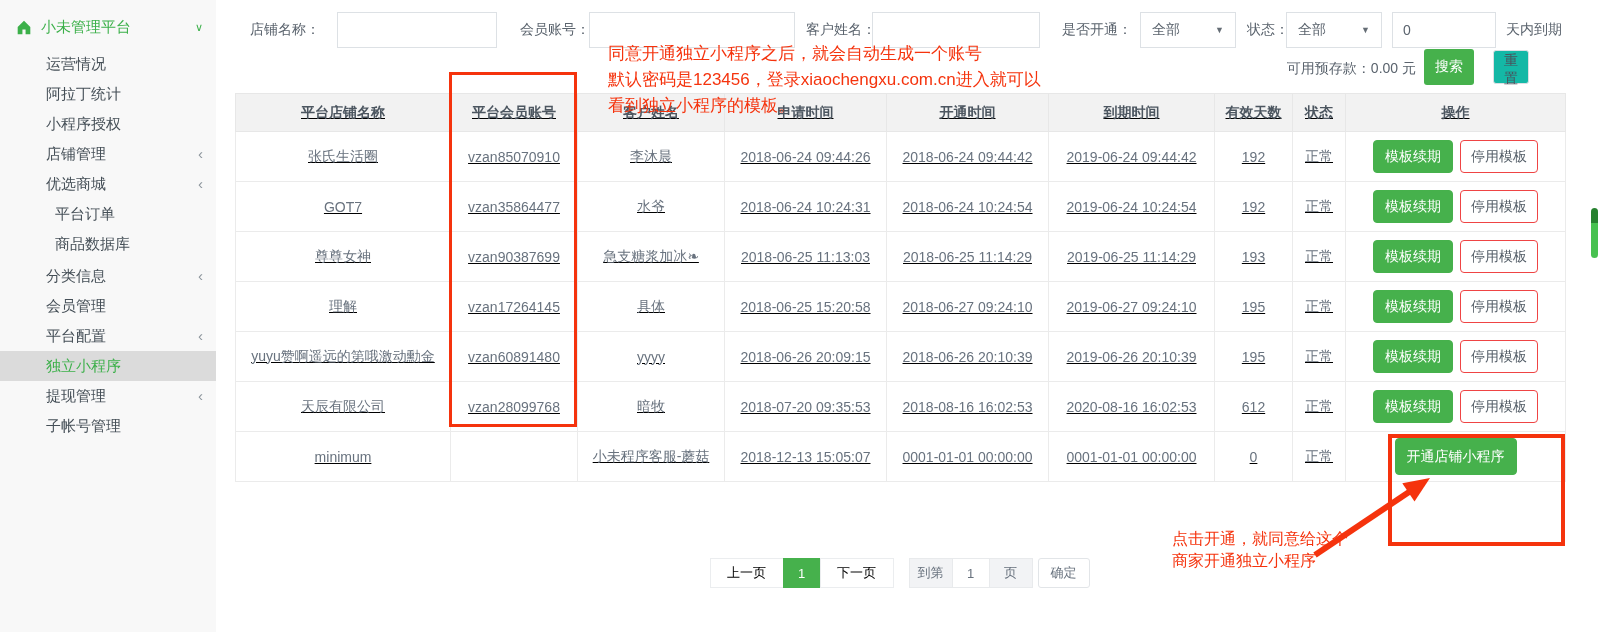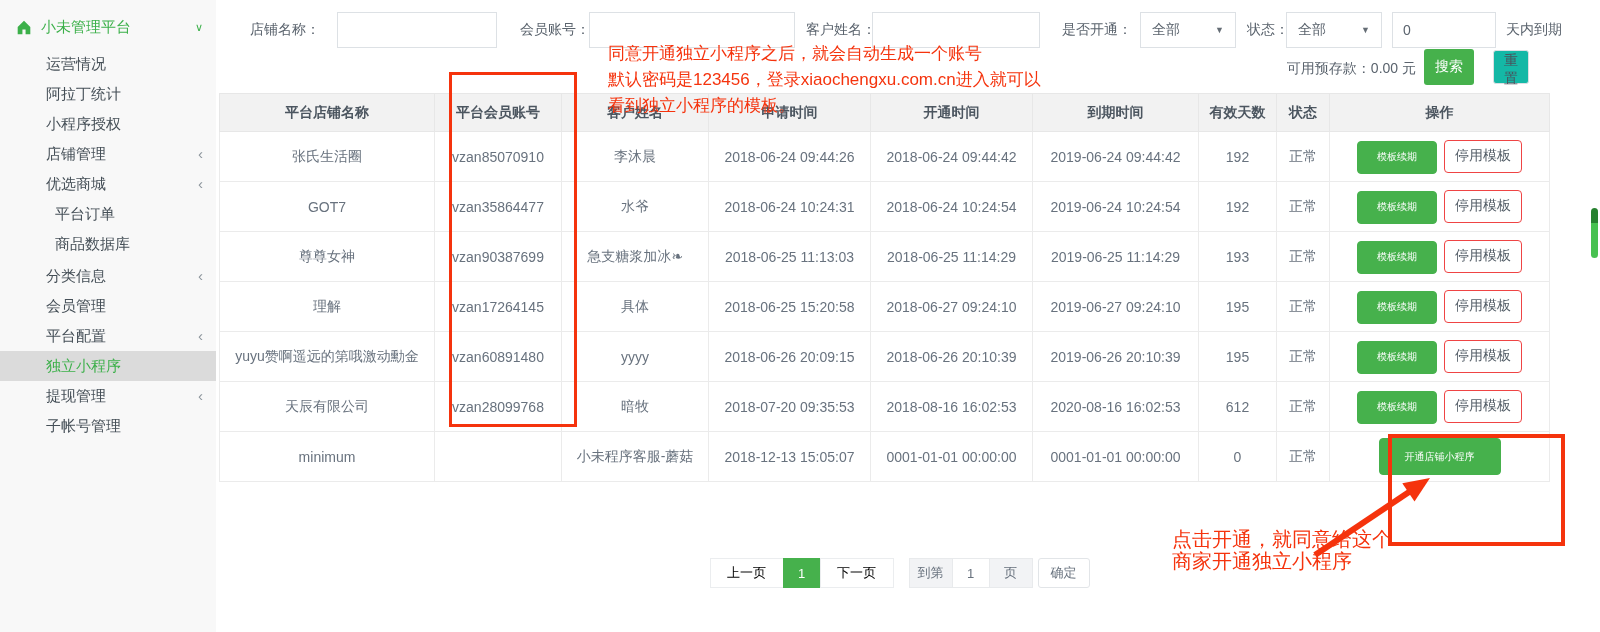--- a/index.html
+++ b/index.html
@@ -27,45 +27,45 @@
   .fselect { position:absolute; top:12px; height:36px; border:1px solid #dde1e5; background:#fff;
              display:flex; align-items:center; justify-content:space-between; padding:0 11px;
              font-size:14px; color:#5a636d; cursor:pointer; }
   .caret { font-size:9px; color:#656d75; margin-left:8px; }
   .balance { position:absolute; left:1150px; top:60px; width:266px; text-align:right; font-size:14px; color:#5a636d; }
   .btn-search { position:absolute; left:1424px; top:49px; width:50px; height:36px; background:#46b14c; color:#fff;
                 border:none; border-radius:3px; font-size:14px; cursor:pointer; }
   .btn-reset  { position:absolute; left:1493px; top:50px; width:36px; height:34px; background:#14b8a6; color:#49535d;
                 border:1px solid #dcdfe3; border-radius:3px; font-size:14px; cursor:pointer; }
   
-  .data-table { position:absolute; left:219px; top:93px; width:1330px; border-collapse:collapse; table-layout:fixed; }
+  .data-table { position:absolute; left:235px; top:93px; width:1330px; border-collapse:collapse; table-layout:fixed;text-decoration:underline; }
   .data-table th { height:38px; background:#f2f2f2; font-size:14px; font-weight:bold; color:#4c5660;
                    border:1px solid #e7e7e7; text-align:center; }
   .data-table td { height:50px; background:#fff; font-size:14px; color:#68727e;
                    border:1px solid #ebebeb; text-align:center; white-space:nowrap; overflow:hidden; }
   .btn-green { background:#46b14c; color:#fff; border:1px solid #46b14c; border-radius:4px;
-               width:80px; height:33px; font-size:10px; cursor:pointer; }
+               width:80px; height:33px; font-size:14px; cursor:pointer; }
   .btn-plain { background:#fff; color:#525c66; border:1px solid #ef4444; border-radius:4px;
                width:78px; height:33px; font-size:14px; margin-left:7px; cursor:pointer; }
   .btn-wide  { width:122px; height:37px; }
   
   .pagination { position:absolute; left:235px; top:558px; width:1330px; display:flex; justify-content:center; align-items:center; }
   .pg-box { height:30px; border:1px solid #ebedef; background:#fff; display:flex; align-items:center;
             justify-content:center; font-size:13px; margin-left:-1px; cursor:pointer; }
   .pg-prev,.pg-next { width:74px; color:#000000; }
   .pg-cur { width:38px; background:#46b14c; border-color:#46b14c; color:#fff; }
   .pg-gap { width:16px; border:none; background:none; }
   .pg-glabel { width:44px; background:#f2f3f5; color:#68727e; border:1px solid #e8eaec; cursor:default; }
   .pg-input { width:38px; height:30px; border:1px solid #e8eaec; text-align:center; font-size:13px;
               color:#68727e; outline:none; margin-left:-1px; }
   .pg-confirm { width:52px; color:#68727e; border-radius:3px; border:1px solid #e2e5e8; margin-left:5px; }
   
   .anno { position:absolute; z-index:20; pointer-events:none; color:#f5330d; }
   .anno-top { left:608px; top:41px; font-size:17px; line-height:26px; white-space:nowrap; }
-  .anno-bottom { left:1172px; top:528px; font-size:20px; line-height:22px; white-space:nowrap; }
+  .anno-bottom { left:1172px; top:528px; font-size:16px; line-height:22px; white-space:nowrap; }
   .anno-box1 { left:449px; top:72px; width:128px; height:355px; border:3px solid #f5330d; }
   .anno-box2 { left:1388px; top:434px; width:177px; height:112px; border:4px solid #f5330d; }
   .anno-arrow { left:1290px; top:463px; width:152px; height:100px; }
   
   .scroll-thumb { position:absolute; right:2px; top:208px; width:7px; height:50px; border-radius:4px;
                   background:linear-gradient(to bottom,#27812f 0%,#27812f 30%,#47c150 30%,#47c150 100%); z-index:30; }
 </style>
 </head>
 <body>
 

